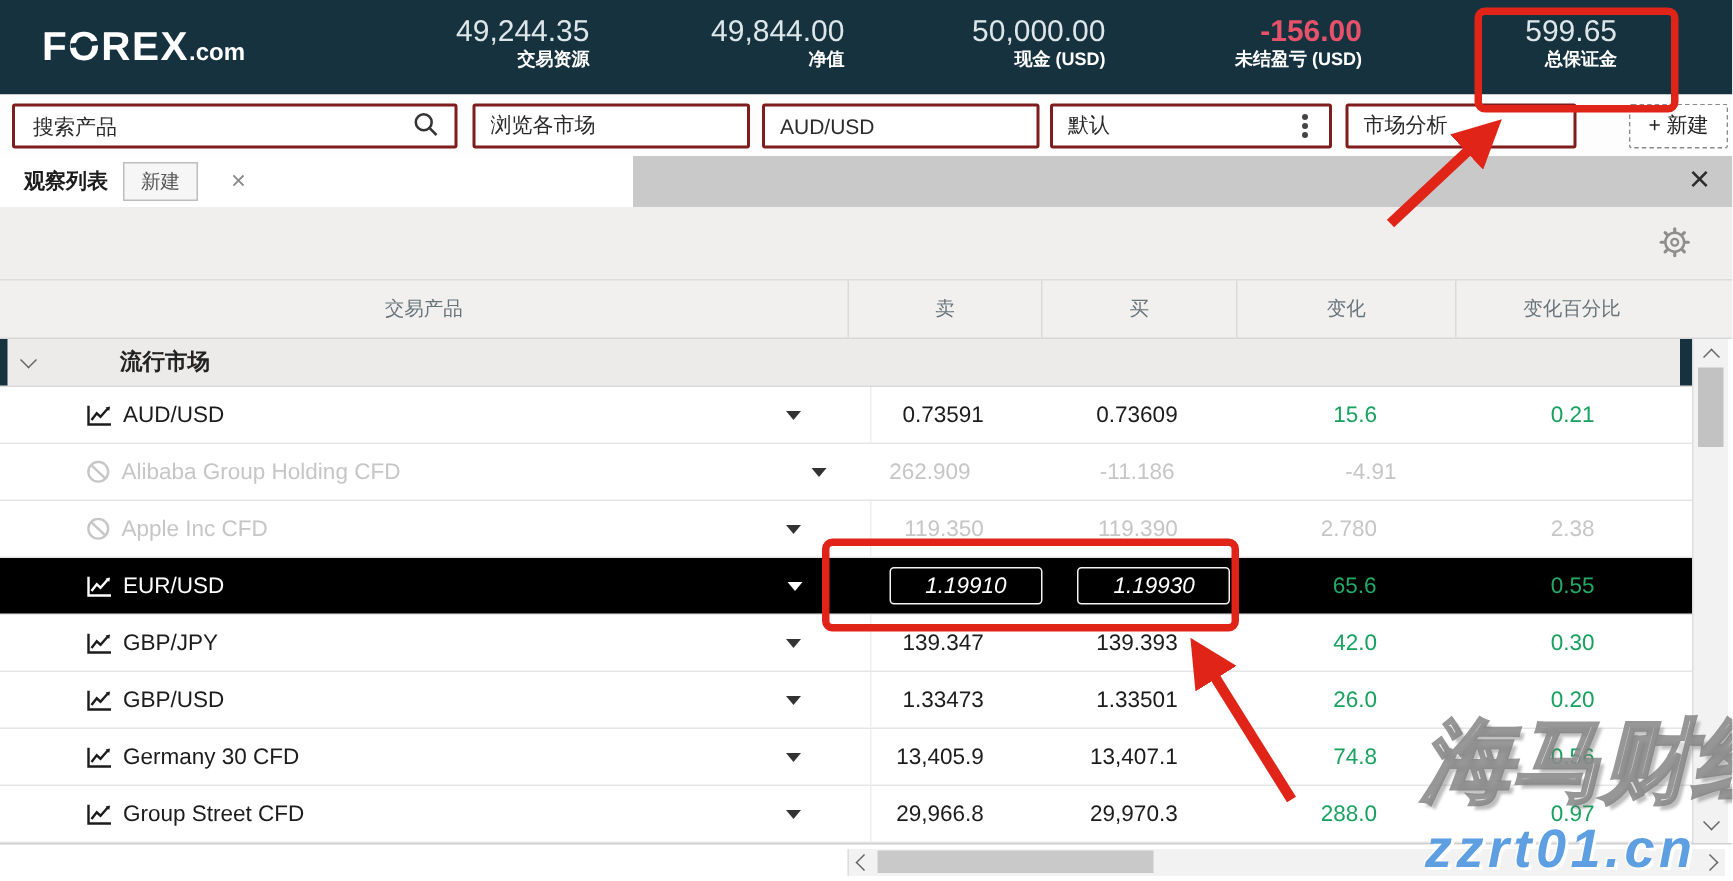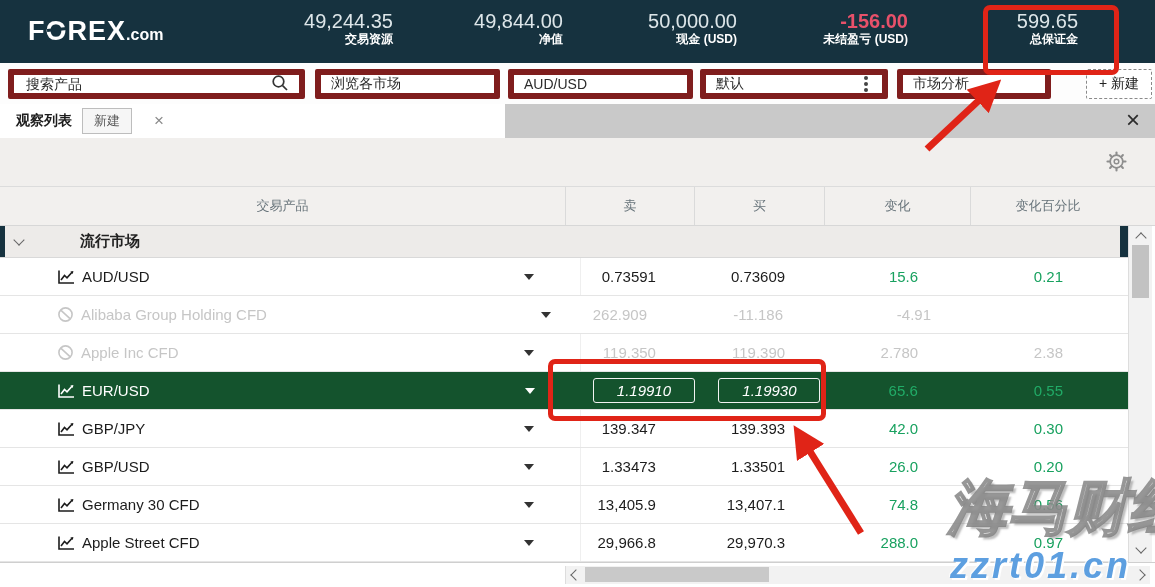--- a/index.html
+++ b/index.html
@@ -13,34 +13,34 @@
   .logo .o::after{content:"";position:absolute;left:1px;right:1px;top:12px;height:3px;background:#16323f;transform:rotate(-6deg);}
   .logo .sfx{font-size:16px;font-weight:bold;letter-spacing:0;}
   .stat{position:absolute;top:10px;text-align:right;}
   .stat .v{font-size:20px;color:#dde6e9;line-height:22px;}
   .stat .v.neg{color:#e8516a;font-weight:bold;}
   .stat .l{font-size:12px;color:#fff;font-weight:bold;line-height:15px;}
   .stat1{right:762px;} .stat2{right:592px;} .stat3{right:418px;} .stat4{right:247px;} .stat5{right:77px;}
 
   
   .tbar{position:absolute;left:0;top:63px;width:1155px;height:41px;background:#fdfdfd;}
-  .ctrl{position:absolute;top:6px;height:30px;box-sizing:border-box;border:6px solid #7f1d1d;border-radius:2px;background:#fff;display:flex;align-items:center;font-size:14px;color:#2b2b2b;padding:0 10px;}
+  .ctrl{position:absolute;top:6px;height:30px;box-sizing:border-box;border:2px solid #7f1d1d;border-radius:2px;background:#fff;display:flex;align-items:center;font-size:14px;color:#2b2b2b;padding:0 10px;}
   .ctrl.search{left:8px;width:297px;}
   .ctrl.search input{border:none;outline:none;flex:1;font-size:14px;font-family:inherit;color:#2b2b2b;background:transparent;}
   .ctrl.search input::placeholder{color:#2b2b2b;opacity:1;}
   .ctrl.browse{left:315px;width:185px;}
   .ctrl.inst{left:508px;width:185px;}
   .ctrl.layout{left:700px;width:188px;justify-content:space-between;}
   .ctrl.analysis{left:897px;width:154px;}
   .ctrl.newbtn{left:1086px;width:66px;border:1px dashed #8a8a8a;justify-content:center;color:#222;}
   .kebab{width:4px;height:4px;border-radius:50%;background:#444;box-shadow:0 -6px 0 #444,0 6px 0 #444;margin-right:4px;}
 
   
   .tabbar{position:absolute;left:0;top:104px;width:1155px;height:34px;background:#c9c9c9;}
-  .tab{position:absolute;left:0;top:0;width:505px;height:34px;background:#fff;display:flex;align-items:center;}
+  .tab{position:absolute;left:0;top:0;width:422px;height:34px;background:#fff;display:flex;align-items:center;}
   .tab .tname{font-size:14px;font-weight:bold;color:#1c1c1c;margin-left:16px;}
   .tab .tnew{margin-left:10px;font-size:13px;color:#555;background:#f6f6f6;border:1px solid #bdbdbd;padding:3px 11px;cursor:pointer;}
   .tab .tclose{margin-left:22px;font-size:17px;color:#8a8a8a;cursor:pointer;}
   .panel-close{position:absolute;right:15px;top:4px;font-size:24px;color:#2b2b2b;cursor:pointer;line-height:24px;}
 
   
   .ptool{position:absolute;left:0;top:138px;width:1155px;height:48px;background:#f1efed;}
   .gear{position:absolute;right:28px;top:13px;cursor:pointer;}
 
   
@@ -66,21 +66,21 @@
   .c-sell,.c-buy,.c-chg,.c-pct{box-sizing:border-box;text-align:right;height:100%;display:flex;align-items:center;justify-content:flex-end;}
   .c-sell{width:129px;padding-right:50px;border-left:1px solid #efefef;margin-left:32px;}
   .c-buy{width:130px;padding-right:48px;}
   .c-chg{width:146px;padding-right:58px;color:#18a15f;}
   .c-pct{width:155px;padding-right:65px;color:#18a15f;}
   .ric svg{display:block;}
   .trow .ban{display:none;}
   .trow.disabled .ban{display:inline-block;}
   .trow.disabled{color:#c6c6c6;}
   .trow.disabled .c-chg,.trow.disabled .c-pct{color:#c6c6c6;}
-  .trow.selected{background:#14532d;color:#fff;}
+  .trow.selected{background:#000000;color:#fff;}
   .trow.selected .caret{border-top-color:#fff;}
   .trow.selected .c-sell{border-left:none;}
   .trow.selected .c-sell,.trow.selected .c-buy{justify-content:center;padding-right:0;font-style:italic;}
   .trow.selected .pval{display:inline-block;width:100px;text-align:center;border:1.5px solid #f2f2f2;border-radius:3px;padding:3px 0;}
   .trow.selected .c-chg,.trow.selected .c-pct{color:#21ab67;}
 
   
   .vscroll{position:absolute;left:1128px;top:226px;width:24px;height:336px;background:#f2f2f2;border-left:1px solid #ddd;box-sizing:border-box;}
   .vscroll .vthumb{position:absolute;left:3px;top:19px;width:17px;height:53px;background:#c2c2c2;}
   .vscroll .chv{position:absolute;left:8px;}
@@ -385,21 +385,21 @@
   <div class="trow normal">
     <div class="c-prod">
       <span class="ric chart">
         <svg width="18" height="16" viewBox="0 0 18 16">
               <path d="M2 1.5 V14 H17" stroke="currentColor" stroke-width="1.6" fill="none"></path>
               <path d="M4 11 L7.5 6.5 L10 8.8 L15 3.2" stroke="currentColor" stroke-width="1.6" fill="none"></path>
               <path d="M13.4 2.6 L16.4 2 L15.8 5 z" fill="currentColor"></path>
             </svg>
       </span>
 
-      <span class="rname">Apple Street CFD</span>
+      <span class="rname">Group Street CFD</span>
       <span class="caret"></span>
     </div>
     <div class="c-sell">
           <span class="pval sell-val">29,966.8</span>
         </div>
     <div class="c-buy">
           <span class="pval buy-val">29,970.3</span>
         </div>
     <div class="c-chg">
           <span class="chg-val">288.0</span>

